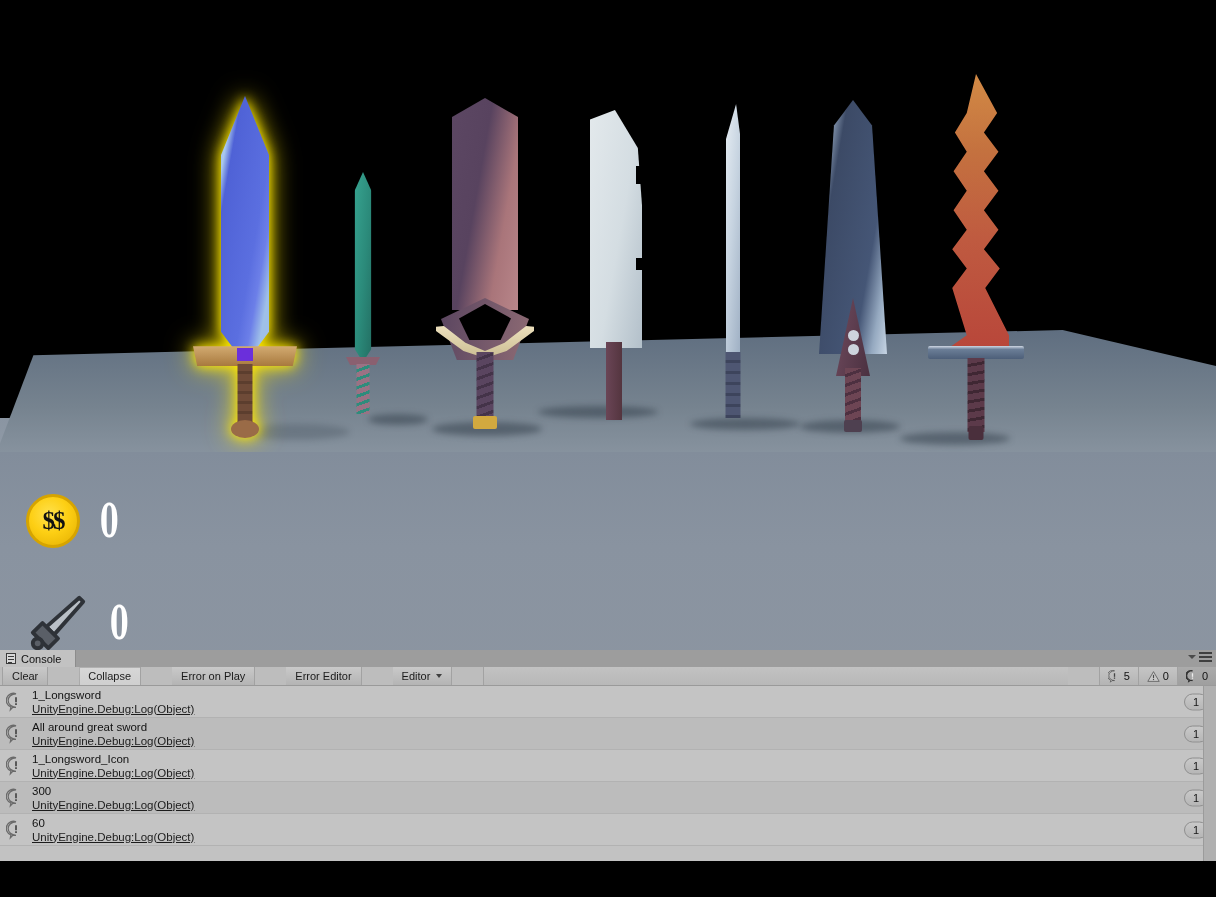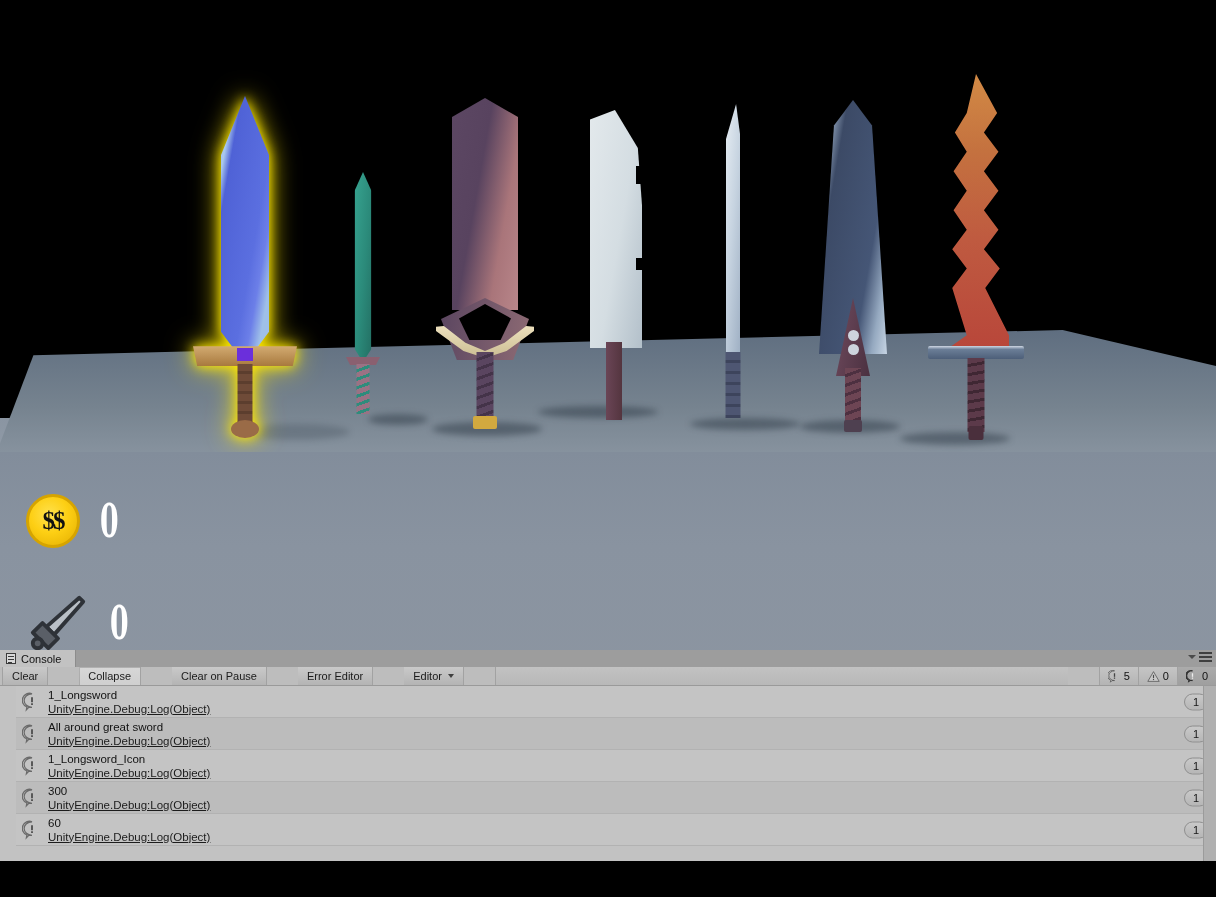--- a/index.html
+++ b/index.html
@@ -76,21 +76,21 @@
   .tb-spacer { flex:1; background:linear-gradient(180deg,#c2c2c2,#b8b8b8);
     border-left:1px solid #a2a2a2; }
   .counters { display:flex; align-items:stretch; }
   .counter { display:flex; align-items:center; gap:3px; padding:0 8px;
     border-left:1px solid #a2a2a2;
     background:linear-gradient(180deg,#c5c5c5,#b4b4b4); font-size:11px; }
   .counter.pressed { background:linear-gradient(180deg,#ababab,#9f9f9f); }
 
   #log-list { position:relative; height:175px; overflow:hidden; }
   .log-row { position:relative; height:32px; display:flex; align-items:center;
-    padding-left:4px; border-bottom:1px solid #b2b2b2;margin-left:16px; }
+    padding-left:4px; border-bottom:1px solid #b2b2b2; }
   .log-row.even { background:#c4c4c4; }
   .log-row.odd  { background:#bcbcbc; }
   .log-icon { width:20px; height:20px; margin:0 6px 0 2px; flex:0 0 20px; }
   .log-text { line-height:14px; }
   .log-msg { font-size:11.5px; color:#121212; }
   .log-sub { font-size:11.5px; color:#1c1c1c;text-decoration:underline; }
   .log-count { position:absolute; right:8px; top:50%; transform:translateY(-50%);
     width:24px; height:17px; border-radius:9px;
     background:linear-gradient(180deg,#c9c9c9,#b6b6b6);
     border:1px solid #8f8f8f; display:flex; align-items:center;
@@ -244,21 +244,21 @@
           <span style="display:block;height:2px;background:#3f3f3f;margin-bottom:2px;"></span>
           <span style="display:block;height:2px;background:#3f3f3f;margin-bottom:2px;"></span>
           <span style="display:block;height:2px;background:#3f3f3f;"></span>
         </span>
       </div>
     </div>
 
     <div id="console-toolbar">
       <div class="tb-btn first">Clear</div>
       <div class="tb-btn active">Collapse</div>
-      <div class="tb-btn">Clear on Pause</div>
+      <div class="tb-btn">Error on Play</div>
       <div class="tb-btn">Error Editor</div>
       <div class="tb-btn" style="gap:6px;">
         <span>Editor</span>
         <span style="width:0;height:0;border-left:3px solid transparent;border-right:3px solid transparent;border-top:4px solid #3f3f3f;display:inline-block;"></span>
       </div>
       <div class="tb-spacer"></div>
       <div class="counters">
         <div class="counter">
           <svg width="13" height="13" viewBox="0 0 16 16" aria-hidden="true">
             <path d="M8 1a7 6 0 1 0 0 12h-3l-2 2 .4-2.3A6 6 0 0 1 8 1z" fill="#d0d0d0" stroke="#555" stroke-width="1"></path>

